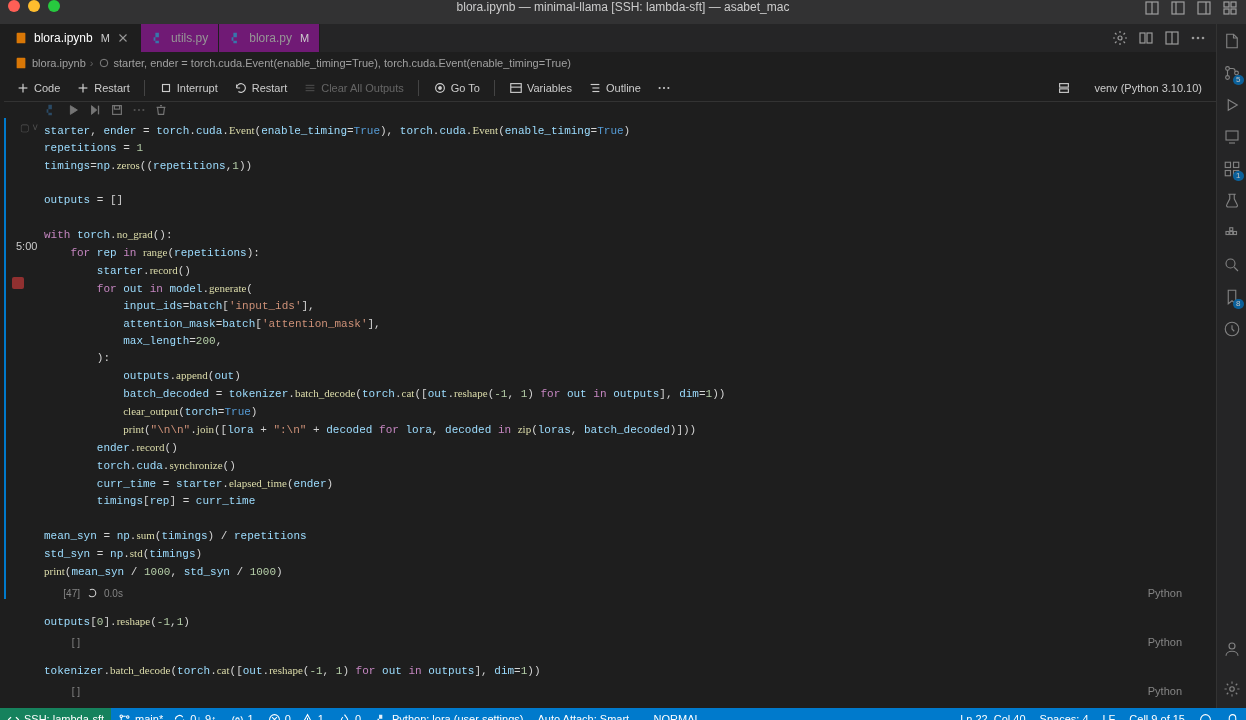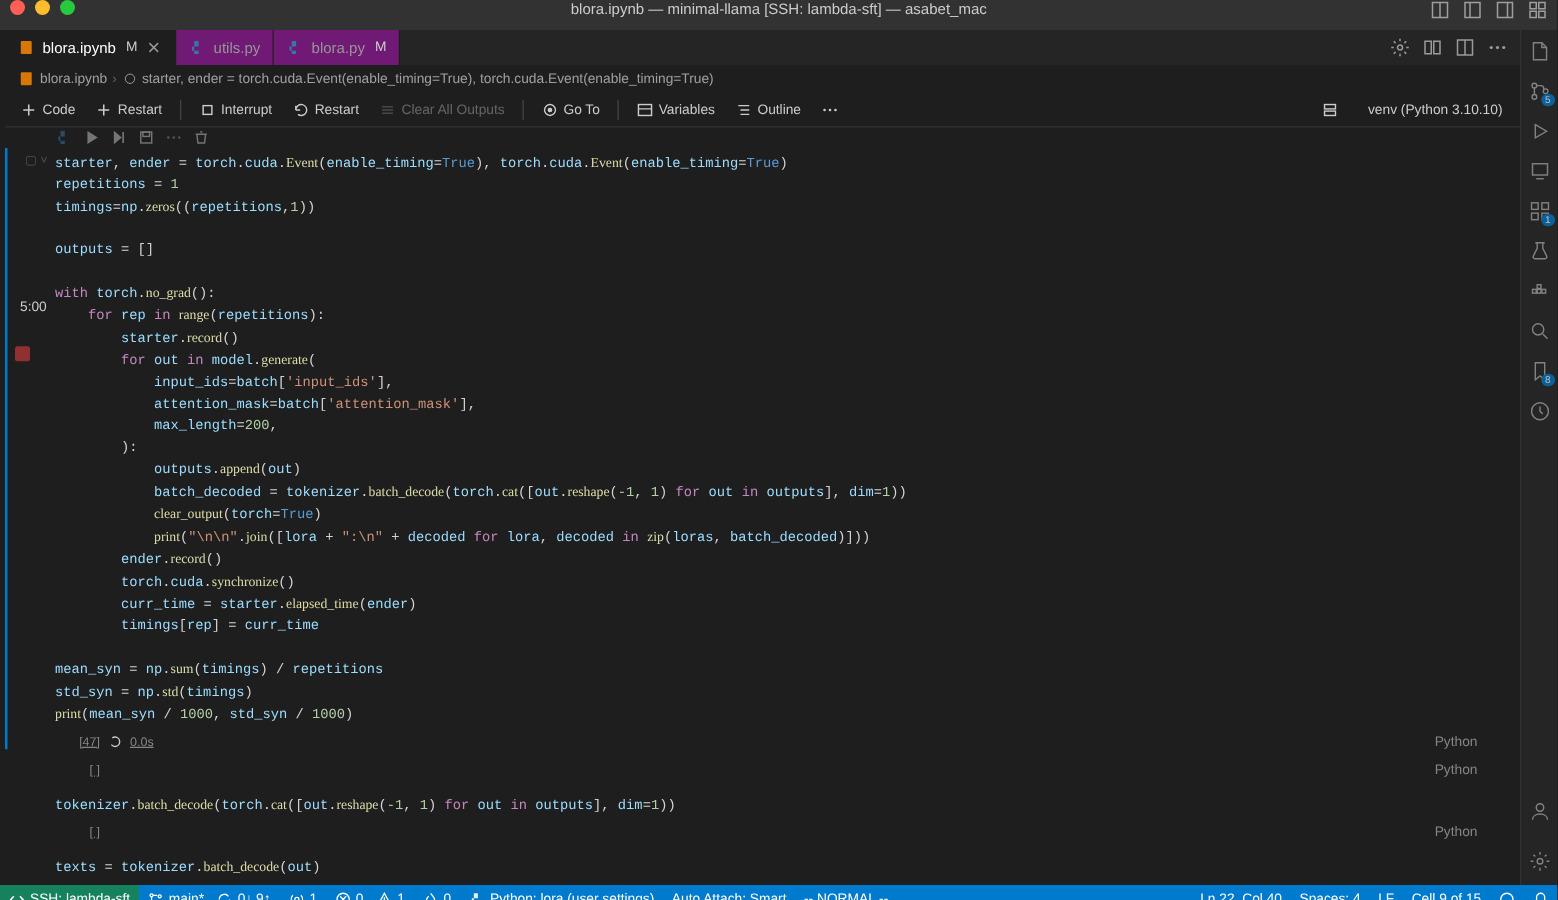--- a/index.html
+++ b/index.html
@@ -195,21 +195,20 @@
 }
 .cell.selected .cell-left-border { background: #007acc; }
 
 .exec-row {
   display: flex;
   align-items: center;
   gap: 6px;
   font-size: 10px;
   color: #858585;
   padding: 2px 0;
-  text-decoration: underline;
 }
 .cell-lang {
   text-align: right;
   padding-right: 14px;
   font-size: 11px;
   color: #858585;
   margin-top: -14px;
 }
 .exec-label { width: 36px; text-align: right; color: #858585; font-size: 10px; }
 
@@ -561,20 +560,21 @@
               </span>
             <span>0.0s</span>
           </div>
           <div class="cell-lang">Python</div>
         </div>
       </div>
 
       <div class="cell">
         <div class="cell-gutter"></div>
         <div class="cell-body">
+<div class="cell-code"><span class="c-var">outputs</span>[<span class="c-num">0</span>].<span class="c-fn">reshape</span>(<span class="c-num">-1</span>,<span class="c-num">1</span>)</div>
           <div class="exec-row">
             <span class="exec-label">[ ]</span>
           </div>
           <div class="cell-lang">Python</div>
         </div>
       </div>
 
       <div class="cell">
         <div class="cell-gutter"></div>
         <div class="cell-body">

